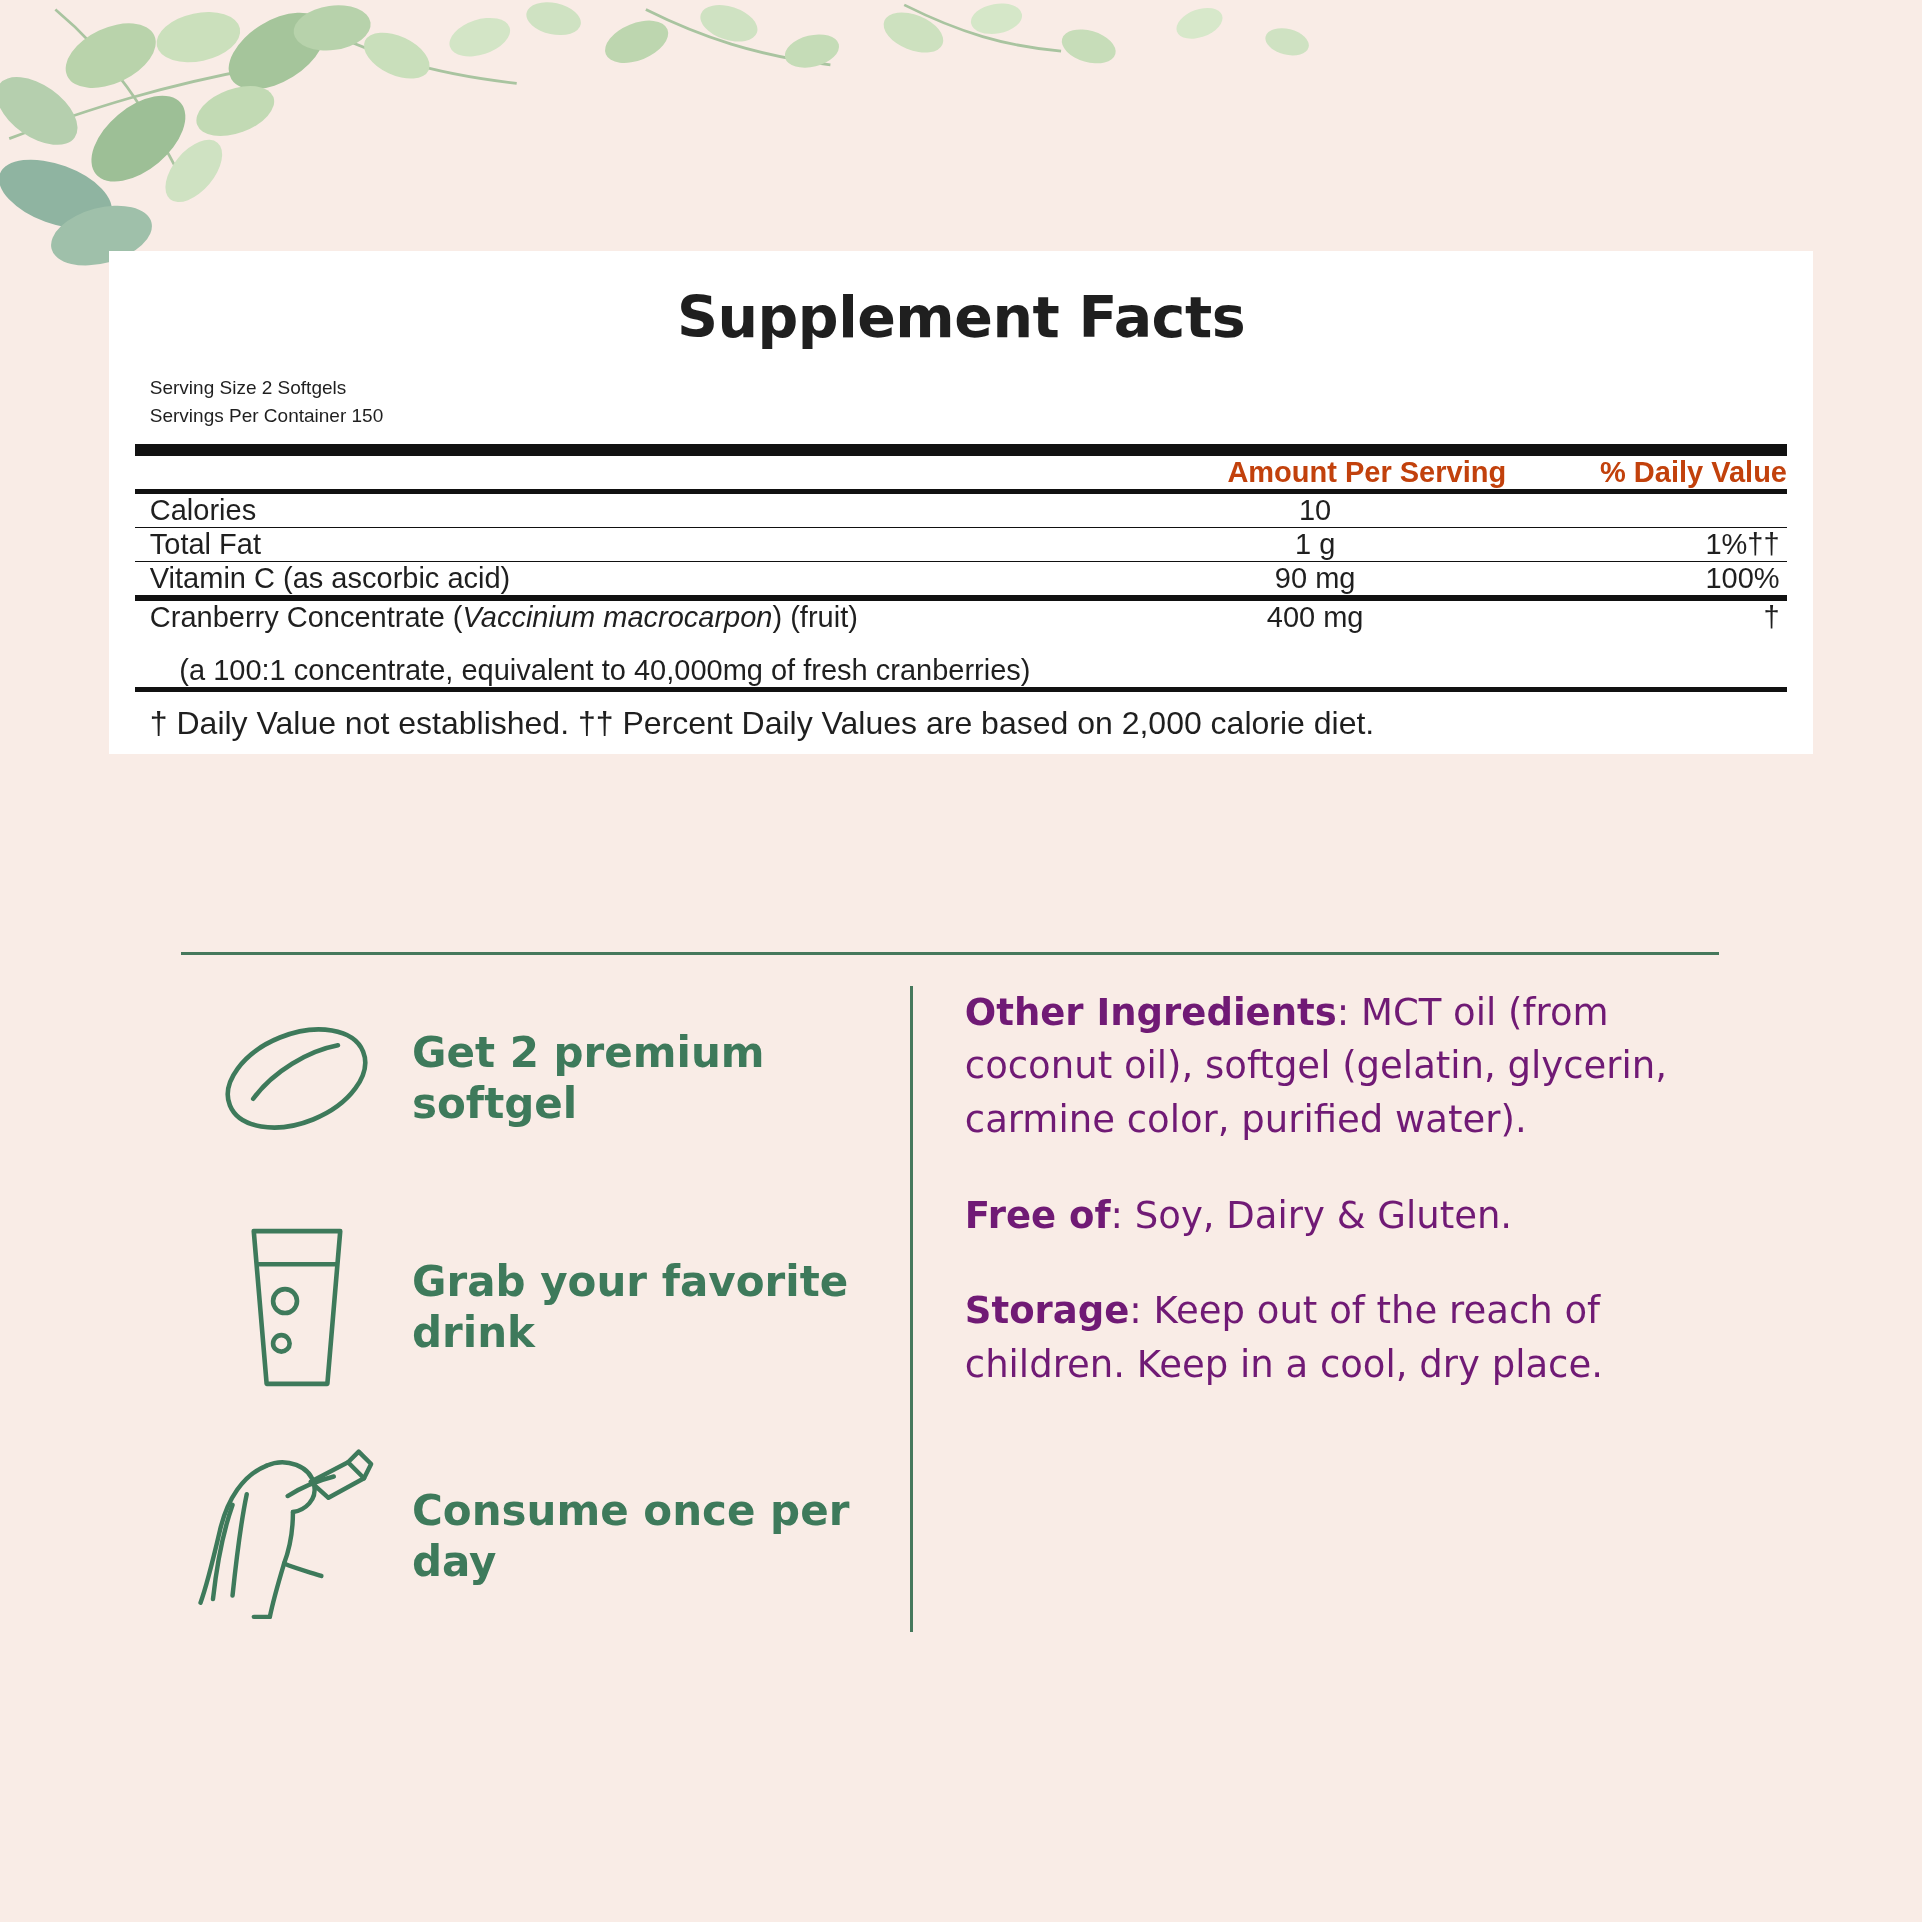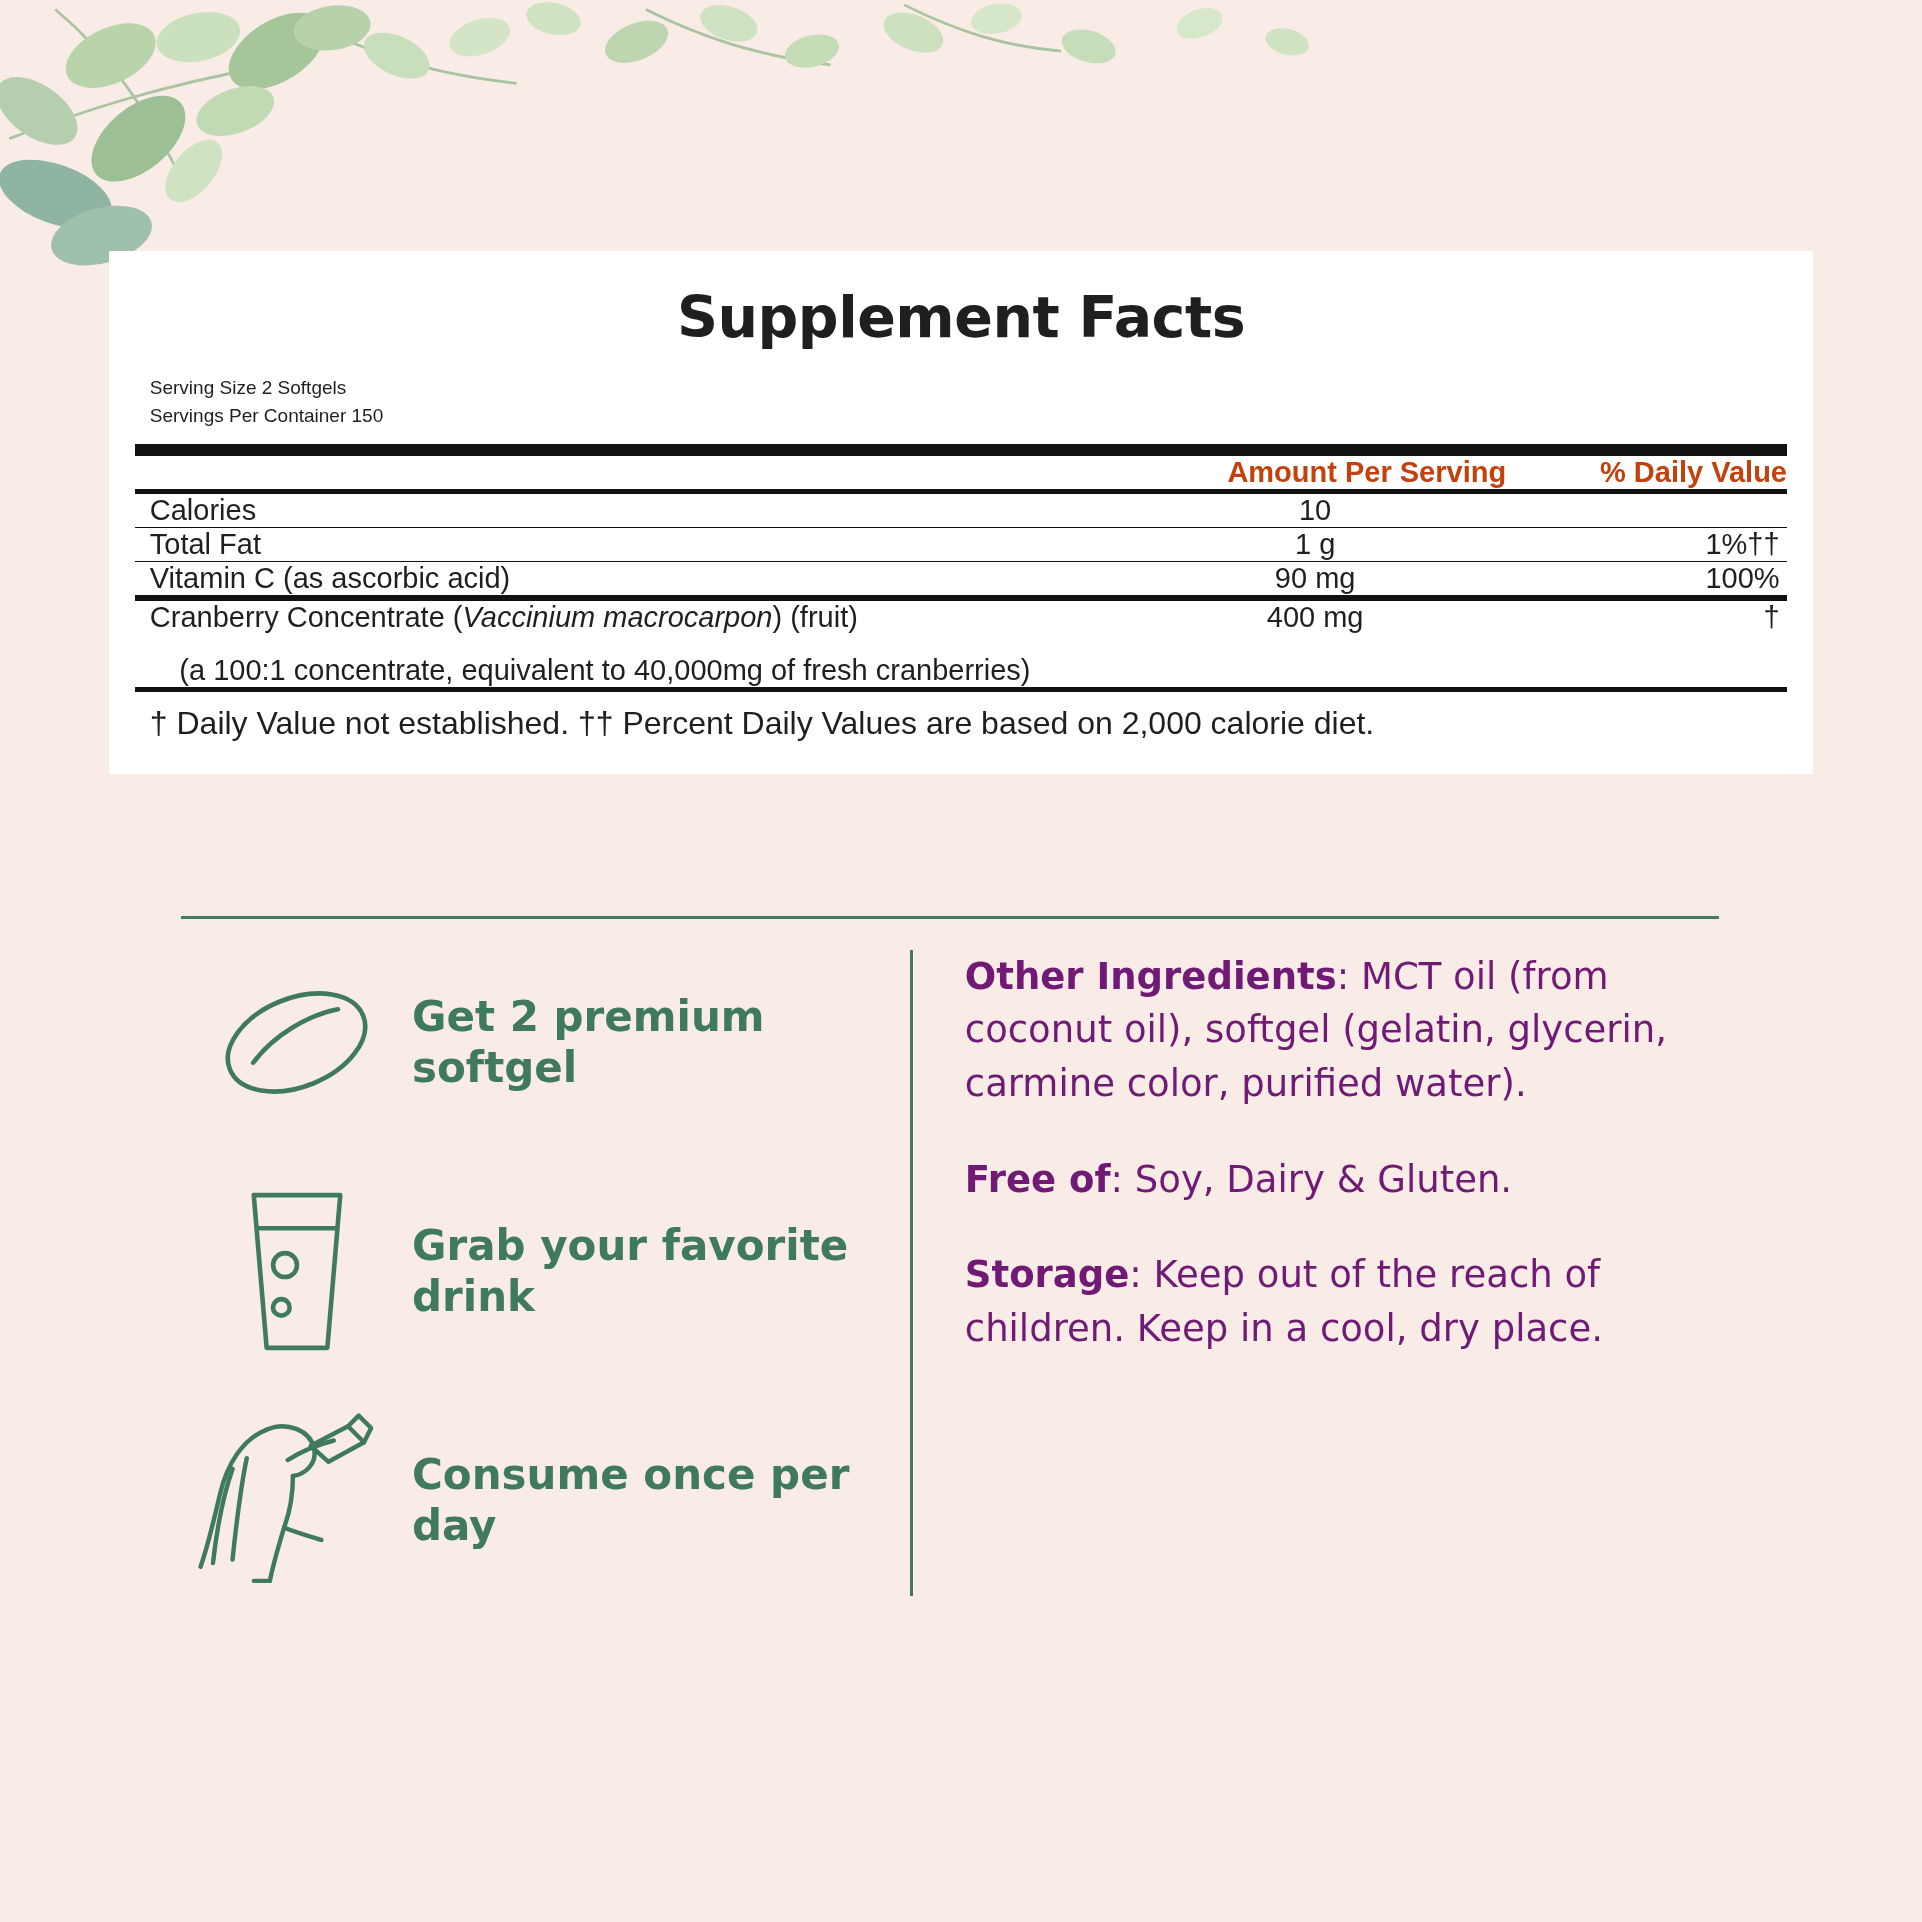--- a/index.html
+++ b/index.html
@@ -26,21 +26,21 @@
   }
 
   
   .sf-panel {
     position: absolute;
     left: 109px;
     top: 251px;
     width: 1704px;
     background: #ffffff;
     box-sizing: border-box;
-    padding: 20px 26px 28px 26px;
+    padding: 20px 26px 8px 26px;
   }
   .sf-title {
     text-align: center;
     font-size: 57px;
     font-weight: bold;
     color: #1f1f1f;
     letter-spacing: -0.5px;
     margin: 13px 0 24px 0;
     font-family: "DejaVu Sans", sans-serif;
   }
@@ -102,21 +102,21 @@
   .footnote {
     font-size: 32px;
     color: #1f1f1f;
     padding: 13px 3.7px 3.7px 14.8px;
   }
 
   
   .lower {
     position: absolute;
     left: 181px;
-    top: 916px;
+    top: 952px;
     width: 1569px;
   }
   .lower-divider-top {
     height: 2.8px;
     background: #46785c;
     width: 1538px;
   }
   .lower-body {
     display: flex;
     margin-top: 31px;

